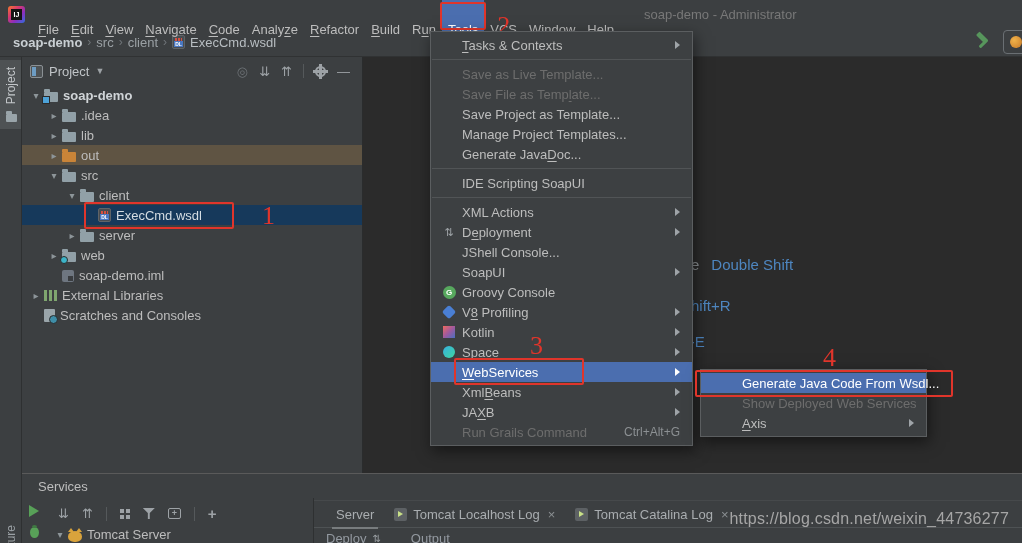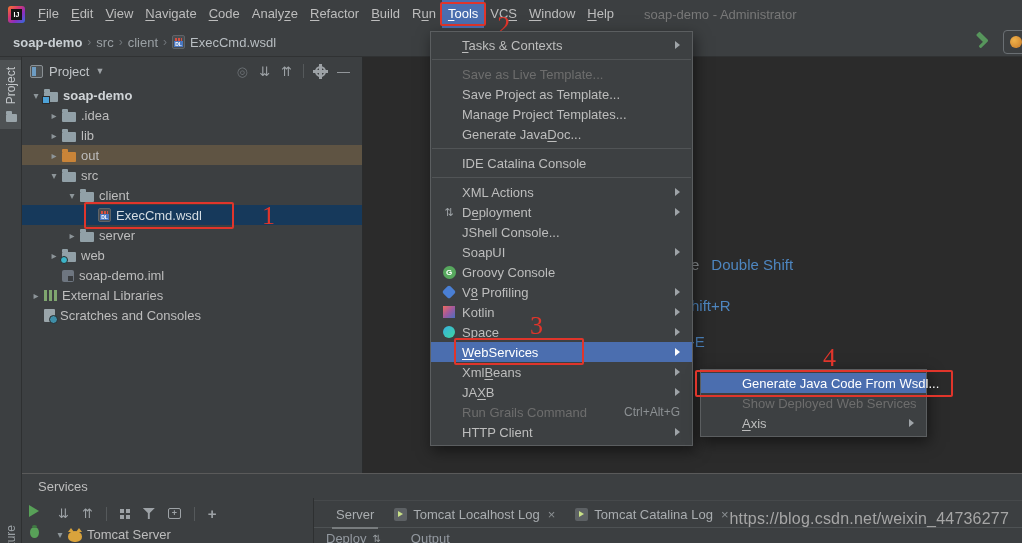--- a/index.html
+++ b/index.html
@@ -15,21 +15,21 @@
   u{text-underline-offset:2px;}
 
   
   .menubar{position:absolute;left:0;top:0;right:0;height:28px;background:var(--bg);
     display:flex;align-items:center;z-index:7;}
   .ic-logo{position:relative;width:17px;height:17px;border-radius:3px;margin:0 7px 0 8px;
     background:linear-gradient(135deg,#f9772c 0%,#d6396f 35%,#8a2ebe 65%,#2f6fe0 100%);flex:none;}
   .ic-logo::before{content:"";position:absolute;inset:3px;background:#141414;}
   .ic-logo::after{content:"IJ";position:absolute;inset:3px;color:#fff;
     font:700 7px/11px "Liberation Sans",sans-serif;text-align:center;}
-  .mb-item{position:relative;padding:0 6px;height:28px;line-height:28px;color:var(--text);}
+  .mb-item{position:relative;padding:16px 6px;height:28px;line-height:28px;color:var(--text);}
   .mb-item.selected{background:var(--selection-blue);color:#fff;}
   .win-title{margin-left:24px;color:#787878;}
 
   
   .breadcrumbbar{position:absolute;top:28px;left:0;right:0;height:29px;background:var(--bg);
     border-bottom:1px solid #303233;display:flex;align-items:center;padding-left:12px;z-index:4;}
   .crumb{color:#9aa0a4;margin:0 1px;display:inline-flex;align-items:center;gap:5px;}
   .crumb.bold{font-weight:700;color:#c9cfd3;}
   .crumb:last-child{color:#b8bec2;}
   .crumb-sep{color:#6f7478;margin:0 4px;font-size:12px;}
@@ -361,39 +361,44 @@
         <span class="mi-label"><u>T</u>asks &amp; Contexts</span>
         <span class="mi-spring"></span>
         <span class="mi-arrow"></span>
       </div>
       <div class="menu-sep"></div>
       <div class="menu-item disabled">
         <span class="mi-icon"></span>
         <span class="mi-label">Save as Live Template...</span>
         <span class="mi-spring"></span>
       </div>
+      <div class="menu-item disabled">
+        <span class="mi-icon"></span>
+        <span class="mi-label">Save File as Temp<u>l</u>ate...</span>
+        <span class="mi-spring"></span>
+      </div>
       <div class="menu-item">
         <span class="mi-icon"></span>
         <span class="mi-label">Save Project as Template...</span>
         <span class="mi-spring"></span>
       </div>
       <div class="menu-item">
         <span class="mi-icon"></span>
         <span class="mi-label">Manage Project Templates...</span>
         <span class="mi-spring"></span>
       </div>
       <div class="menu-item">
         <span class="mi-icon"></span>
         <span class="mi-label">Generate Java<u>D</u>oc...</span>
         <span class="mi-spring"></span>
       </div>
       <div class="menu-sep"></div>
       <div class="menu-item">
         <span class="mi-icon"></span>
-        <span class="mi-label">IDE Catalina Console</span>
+        <span class="mi-label">IDE Scripting SoapUI</span>
         <span class="mi-spring"></span>
       </div>
       <div class="menu-sep"></div>
       <div class="menu-item">
         <span class="mi-icon"></span>
         <span class="mi-label">XML Actions</span>
         <span class="mi-spring"></span>
         <span class="mi-arrow"></span>
       </div>
       <div class="menu-item">
@@ -464,26 +469,20 @@
         <span class="mi-icon"></span>
         <span class="mi-label">JA<u>X</u>B</span>
         <span class="mi-spring"></span>
         <span class="mi-arrow"></span>
       </div>
       <div class="menu-item disabled">
         <span class="mi-icon"></span>
         <span class="mi-label">Run Grails Command</span>
         <span class="mi-spring"></span>
         <span class="mi-shortcut">Ctrl+Alt+G</span>
-      </div>
-      <div class="menu-item">
-        <span class="mi-icon"></span>
-        <span class="mi-label">HTTP Client</span>
-        <span class="mi-spring"></span>
-        <span class="mi-arrow"></span>
       </div>
     </div>
   <div class="popup" id="ws-submenu">
       <div class="menu-item selected">
         <span class="mi-icon"></span>
         <span class="mi-label">Generate Java Code From Wsdl...</span>
         <span class="mi-spring"></span>
         <div class="red-box box-submenu"></div>
         <div class="annot annot-4">4</div>
       </div>

